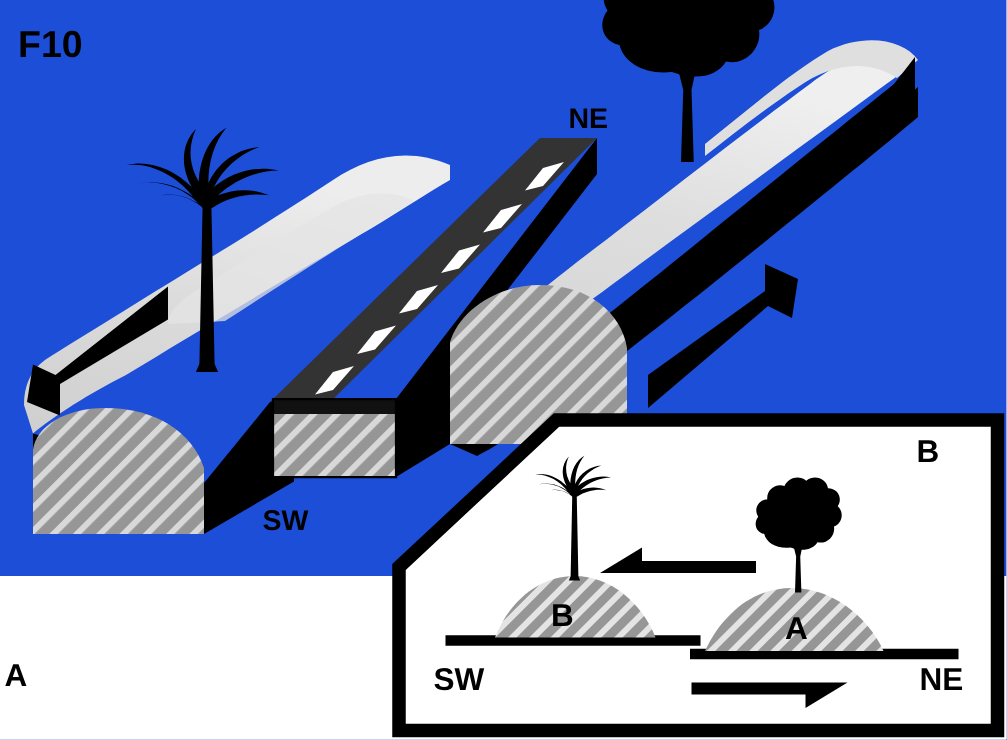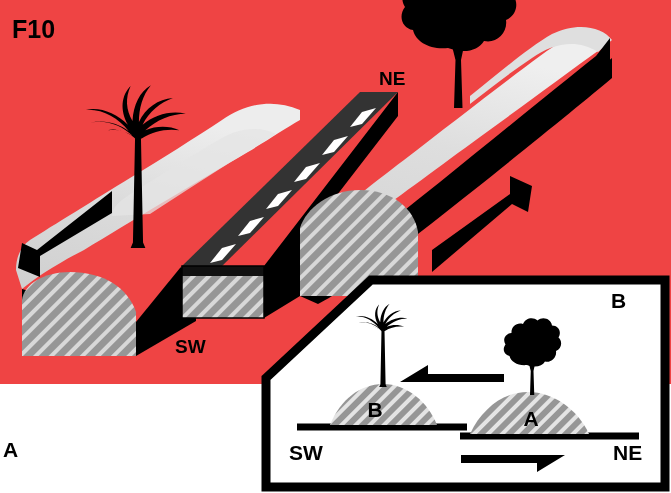--- a/index.html
+++ b/index.html
@@ -1,18 +1,18 @@
 <!DOCTYPE html>
 <html><head>
 <meta charset="utf-8">
 <style>
   html,body{margin:0;padding:0;background:#ffffff;}
   body{width:671px;height:493px;overflow:hidden;
        font-family:"Liberation Sans", sans-serif;}
-  #stage{position:relative;width:671px;height:384px;background:#ef4444;}
+  #stage{position:relative;width:671px;height:384px;background:#1d4ed8;}
   svg.layer{position:absolute;left:0;top:0;width:671px;height:493px;}
   .lbl{font-family:"Liberation Sans", sans-serif;font-weight:bold;fill:#000;}
 </style>
 </head>
 <body>
 
 <div id="stage">
 
 <svg class="layer" viewBox="0 0 671 493">
   <defs>

